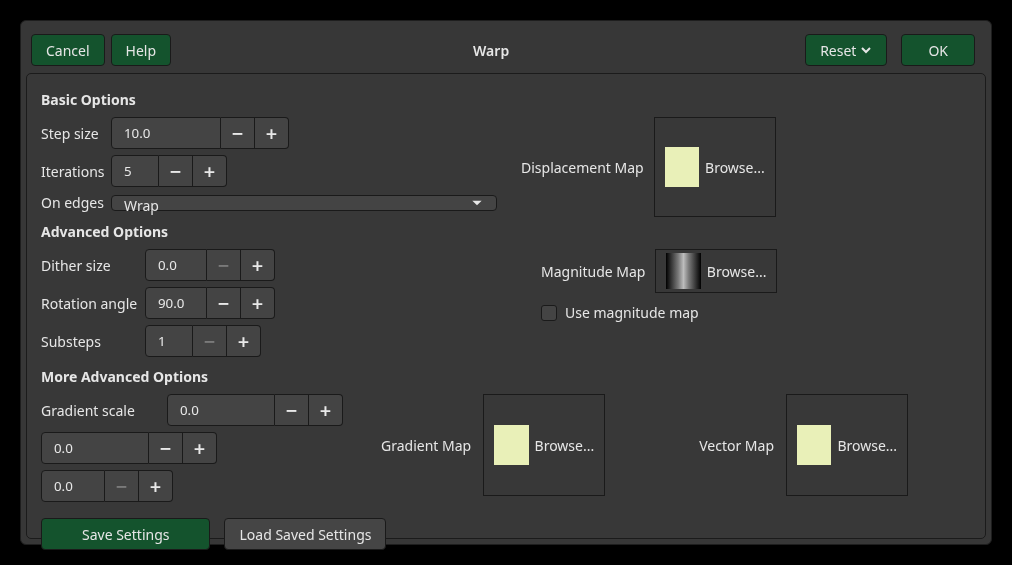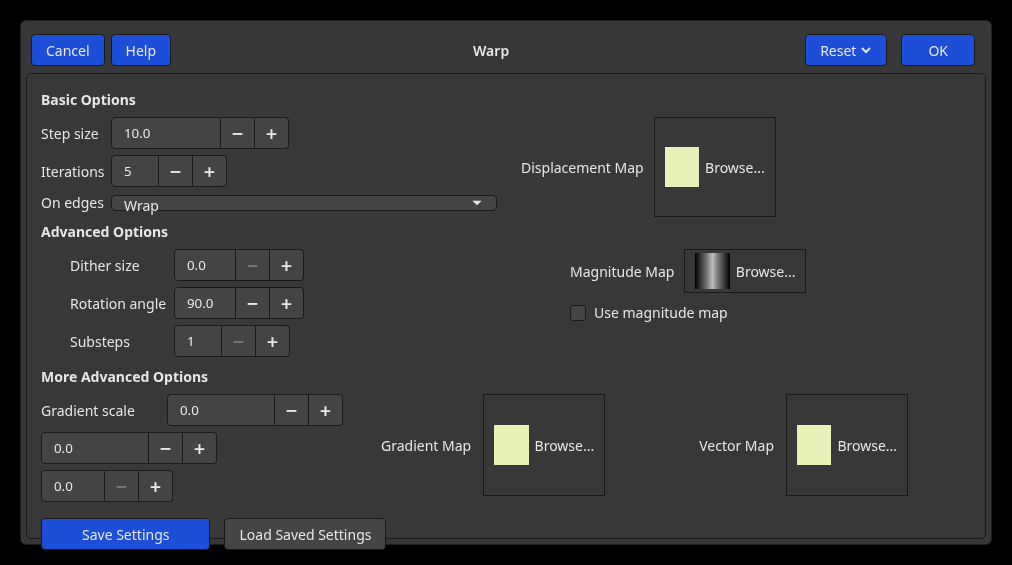--- a/index.html
+++ b/index.html
@@ -1,19 +1,19 @@
 <!DOCTYPE html>
 <html><head>
 <meta charset="utf-8">
 <style>
   * { box-sizing: border-box; margin: 0; padding: 0; font-family: "Segoe UI", "Noto Sans", sans-serif; }
   body { background:#000; width:1012px; height:565px; overflow:hidden; }
   .window { position:absolute; left:20px; top:20px; width:972px; height:525px; background:#373737; border:1px solid #1e1e1e; border-radius:6px; color:#e6e6e6; font-size:14px; }
   .titlebar { display:flex; align-items:center; padding:10px 10px 0 10px; height:48px; }
-  .btn { background:#1d4ed8; border:1px solid #1a1a1a; border-radius:4px; color:#e6e6e6; height:32px; display:inline-flex; align-items:center; justify-content:center; padding:0 14px; cursor:pointer; margin-right:6px; }
+  .btn { background:#14532d; border:1px solid #1a1a1a; border-radius:4px; color:#e6e6e6; height:32px; display:inline-flex; align-items:center; justify-content:center; padding:0 14px; cursor:pointer; margin-right:6px; }
   .title { flex:1; text-align:center; font-weight:600; }
   .right-btns{ display:flex; gap:8px; }
   .content { position:absolute; left:5px; right:5px; top:52px; bottom:5px; background:#383838; border:1px solid #1b1b1b; border-radius:5px; padding:12px 14px; }
   .section-title { font-weight:700; margin:4px 0 8px 0; }
   .row { display:flex; align-items:center; margin-bottom:6px; }
   .label { color:#e6e6e6; }
   .input { background:#444; border:1px solid #1a1a1a; border-radius:4px 0 0 4px; height:32px; color:#e8e8e8; padding:0 12px; outline:none; }
   .step-btn { width:34px; height:32px; background:#444; border:1px solid #1a1a1a; display:inline-flex; align-items:center; justify-content:center; color:#e8e8e8; cursor:pointer; font-size:20px; font-weight:600; }
   .step-btn.minus{ border-radius:0; border-left:none; }
   .step-btn.plus{ border-radius:0 4px 4px 0; border-left:none; }
@@ -83,21 +83,21 @@
       <div style="display:flex; align-items:center; gap:10px;">
         <span class="label">Displacement Map</span>
         <div class="map-box" style="width:122px; height:100px;">
           <div class="swatch"></div>
           <span>Browse...</span>
         </div>
       </div>
     </div>
 
     <div class="section-title">Advanced Options</div>
-    <div style="display:flex; align-items:flex-start;margin-left:29px;">
+    <div style="display:flex; align-items:flex-start;">
       <div style="flex:0 0 500px;">
         <div class="row">
           <span class="label" style="width:104px">Dither size</span>
           <input class="input" style="width: 62px;" value="0.0">
           <div class="step-btn minus disabled">−</div>
           <div class="step-btn plus">+</div>
         </div>
         <div class="row">
           <span class="label" style="width:104px">Rotation angle</span>
           <input class="input" style="width: 62px;" value="90.0">

